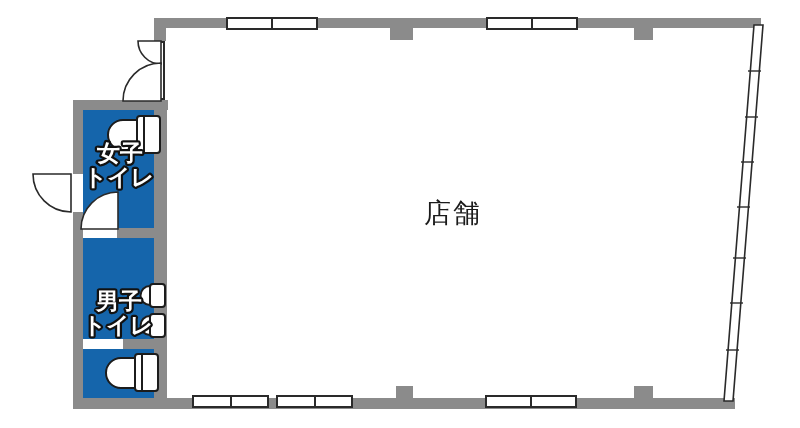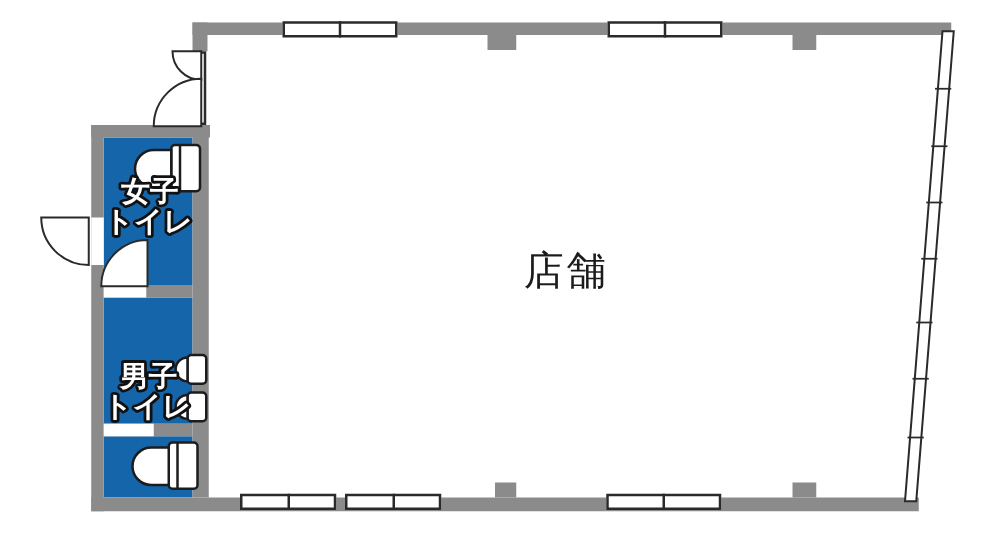--- a/index.html
+++ b/index.html
@@ -2,31 +2,32 @@
 <html><head>
 <meta charset="utf-8">
 <style>
   html,body{margin:0;padding:0;background:#ffffff;}
   #floor-plan{
     position:relative;
     width:800px;height:428px;
     background:#ffffff;
     font-family:"Liberation Sans", sans-serif;
     overflow:hidden;
+    border-radius:24px;
   }
   .wall{position:absolute;background:#8b8b8b;}
   .room{position:absolute;background:#1565ab;}
   .gap{position:absolute;background:#ffffff;}
   .win{position:absolute;background:#ffffff;border:2px solid #2a2a2a;box-sizing:border-box;}
   .win .tick{position:absolute;left:50%;top:-2px;bottom:-2px;width:2px;background:#2a2a2a;margin-left:-1px;}
   .door-frame{position:absolute;background:#ffffff;border:2px solid #2a2a2a;box-sizing:border-box;}
   #vector-layer{position:absolute;left:0;top:0;width:800px;height:428px;}
   .store-label{
     position:absolute;left:393px;top:195px;width:120px;
-    text-align:center;font-size:32px;letter-spacing:2px;color:#1b1b1b;
+    text-align:center;font-size:27px;letter-spacing:2px;color:#1b1b1b;
   }
   .toilet-label{
     font-size:23px;font-weight:bold;
     fill:#ffffff;stroke:#111111;stroke-width:4.5px;
     paint-order:stroke;stroke-linejoin:round;
     text-anchor:middle;
     font-family:"Liberation Sans", sans-serif;
   }
   .fixture{fill:#ffffff;stroke:#1c1c1c;stroke-width:2;}
   .door{fill:#ffffff;stroke:#2a2a2a;stroke-width:1.6;}

